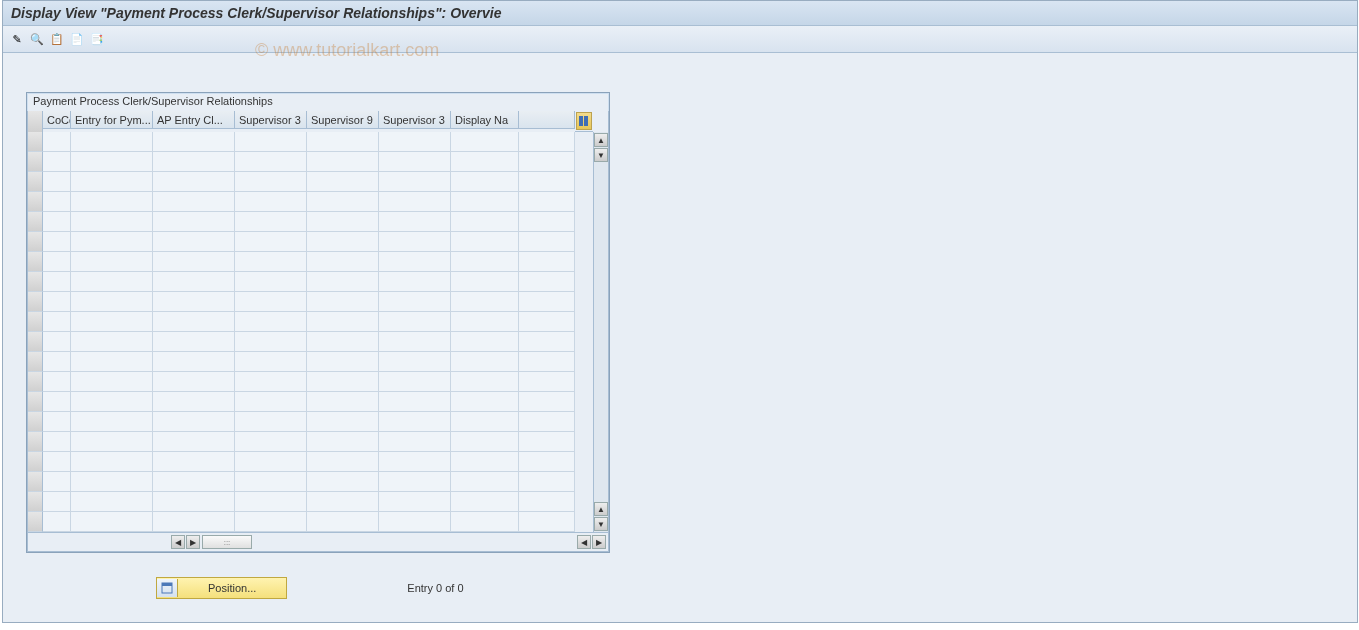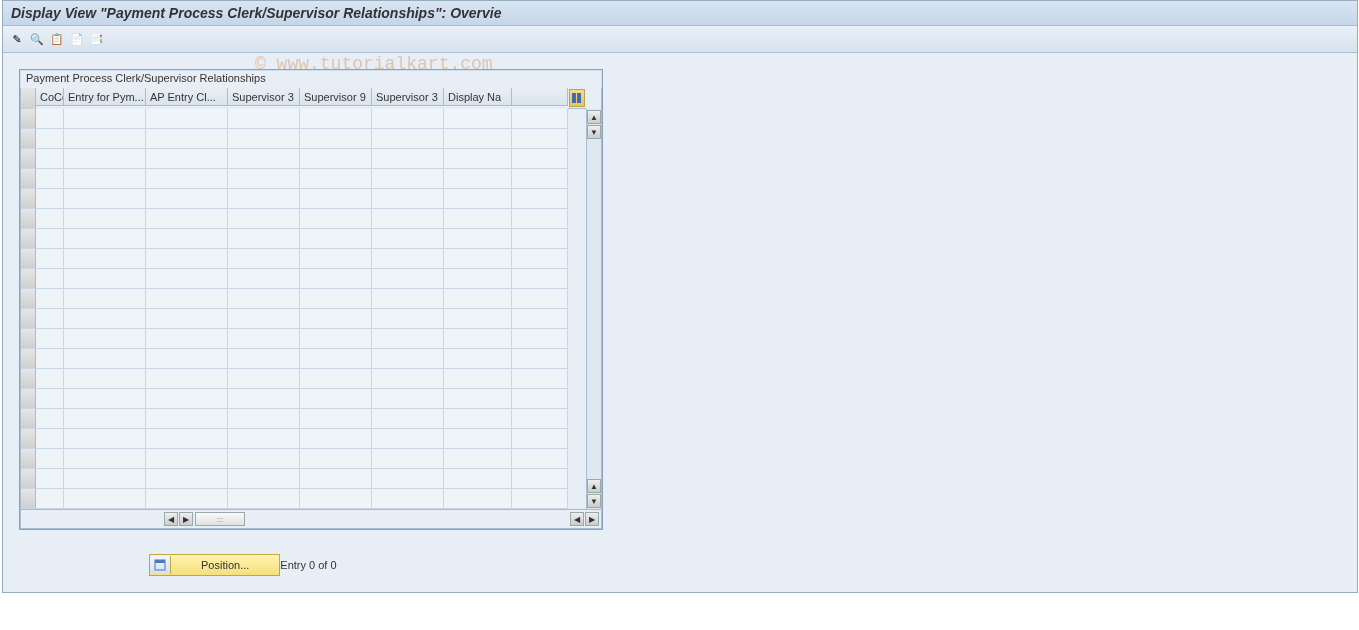--- a/index.html
+++ b/index.html
@@ -39,22 +39,23 @@
   .toolbar .tbtn {
     width: 16px;
     height: 16px;
     display: inline-flex;
     align-items: center;
     justify-content: center;
     cursor: pointer;
   }
   .work-area {
     background: #e8eef5;
-    padding: 16px;
+    padding: 23px;
     min-height: 480px;
+    margin-top: 16px;
   }
   .table-frame {
     width: 582px;
     border: 1px solid #8aa2ba;
     background: #e8eef5;
     box-shadow: inset 0 0 0 1px #cedff0;
   }
   .table-title {
     font-size: 11px;
     color: #333;
@@ -162,20 +163,21 @@
     background:linear-gradient(#fafafa,#e0e0e0);
     margin: 0 2px;
     cursor:grab;
     display:inline-flex;align-items:center;justify-content:center;
     color:#777;font-size:8px;
   }
   .footer-row {
     display:flex;
     align-items:center;
     padding: 24px 0 0 130px;
+    gap: 120px;
     color:#333;
   }
   .position-btn {
     display:inline-flex;
     align-items:center;
     background: linear-gradient(#fff3b0, #f5e07c);
     border: 1px solid #c0a840;
     height: 20px;
     cursor:pointer;
   }
@@ -184,24 +186,24 @@
     border-right:1px solid #c0a840;
     display:flex;align-items:center;justify-content:center;
     background: linear-gradient(#f0f5fb,#d5e1ee);
   }
   .position-btn .lbl{
     padding: 0 30px 0 30px;
     color:#333;
   }
   .watermark{
     position:absolute;
-    left:255px;top:54px;
+    left:255px;top:40px;
     font-size:18px;
     color: rgba(200,120,40,0.35);
-    font-family: Liberation Mono, monospace;
+    font-family: Liberation Sans, sans-serif;
     pointer-events:none;
   }
 
   
   .cw0{width:28px}
   .cw1{width:82px}
   .cw2{width:82px}
   .cw3{width:72px}
   .cw4{width:72px}
   .cw5{width:72px}

